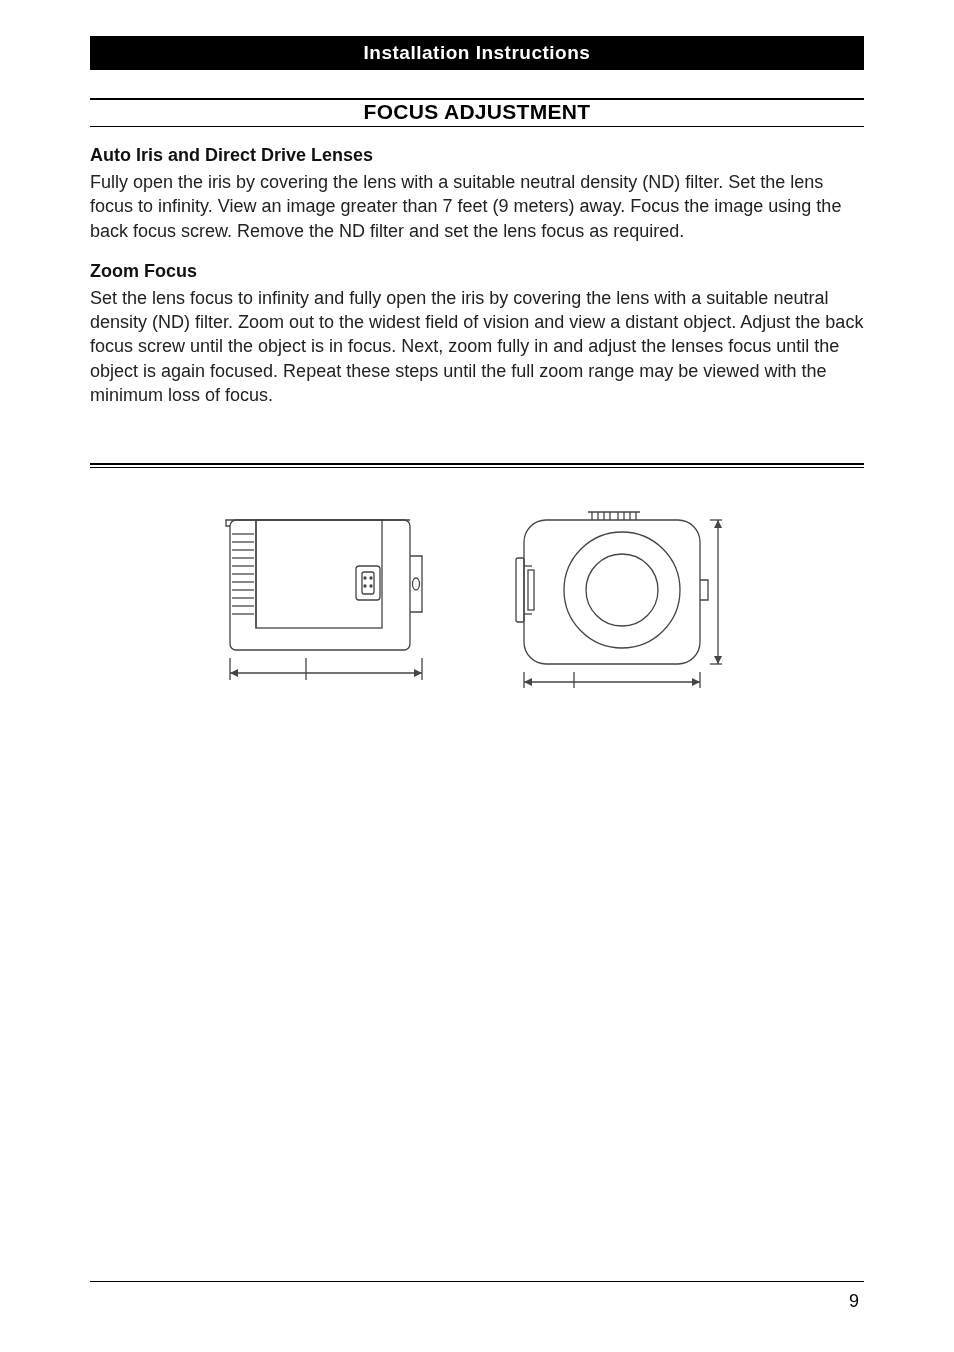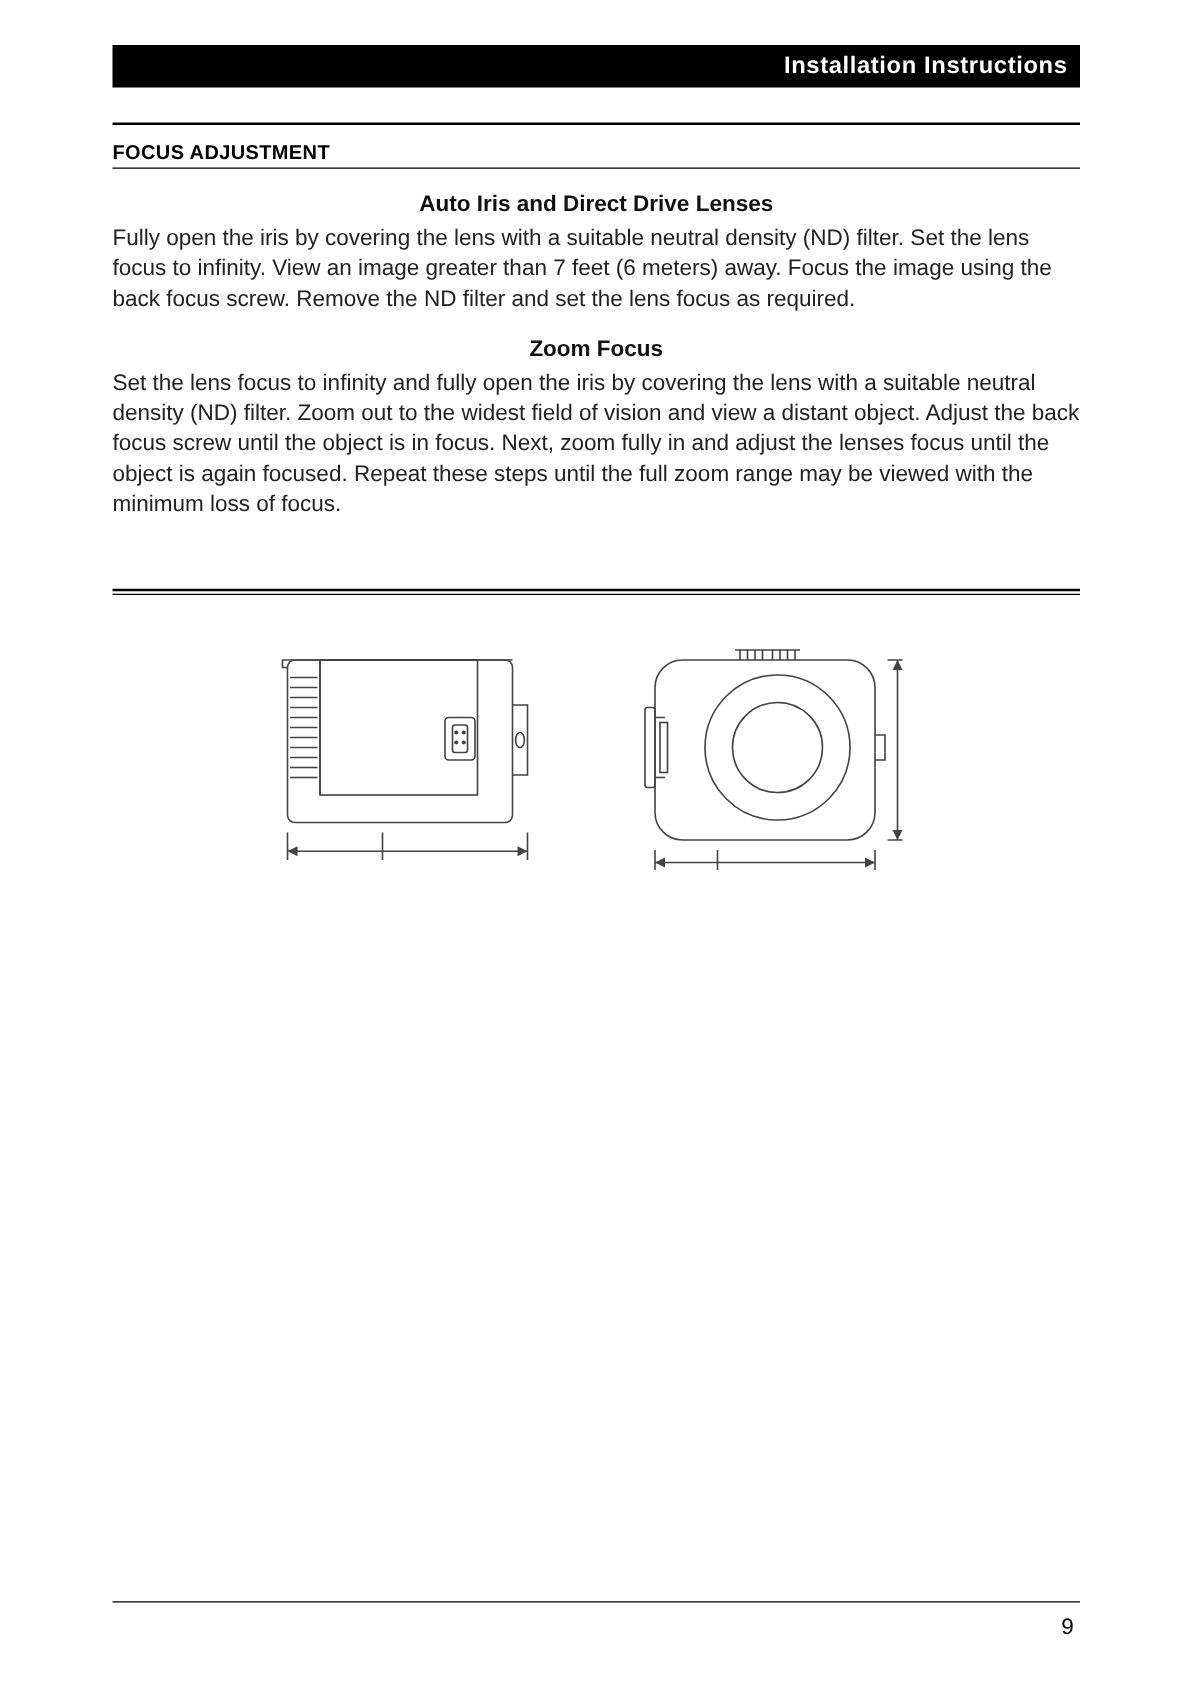--- a/index.html
+++ b/index.html
@@ -17,46 +17,45 @@
     .page {
       padding: 36px 90px 40px 90px;
       height: 100%;
       position: relative;
     }
     .header-bar {
       background: #000;
       color: #fff;
       font-weight: bold;
       font-size: 19px;
-      text-align: right;
+      text-align: center;
       padding: 6px 10px 6px 10px;
       letter-spacing: 0.5px;
     }
     .section-rule-top {
       border-top: 2px solid #000;
       margin-top: 28px;
     }
     .section-rule-bottom {
       border-top: 1px solid #000;
       margin-top: 2px;
     }
     .section-title {
       font-weight: bold;
-      font-size: 16px;
-      text-align: left;
-      padding: 14px 0 0 0;
+      font-size: 21px;
+      text-align: center;
+      padding: 0 0 0 0;
       letter-spacing: 0.3px;
     }
     .sub-heading {
       font-weight: bold;
       font-size: 18px;
       margin-top: 18px;
       margin-bottom: 4px;
       color: #111;
-      text-align: center;
     }
     .body-text {
       font-size: 18px;
       line-height: 1.35;
       color: #222;
     }
     .diagrams-row {
       display: flex;
       justify-content: center;
       gap: 70px;
@@ -86,21 +85,21 @@
 <div class="page">
   <div class="header-bar">
     <span>Installation  Instructions</span>
   </div>
 
   <div class="section-rule-top"></div>
   <div class="section-title">FOCUS ADJUSTMENT</div>
   <div class="section-rule-bottom"></div>
 
   <div class="sub-heading">Auto Iris and Direct Drive Lenses</div>
-  <div class="body-text">Fully open the iris by covering the lens with a suitable neutral density (ND) filter. Set the lens focus to infinity. View an image greater than 7 feet (6 meters) away. Focus the image using the back focus screw. Remove the ND filter and set the lens focus as required.</div>
+  <div class="body-text">Fully open the iris by covering the lens with a suitable neutral density (ND) filter. Set the lens focus to infinity. View an image greater than 7 feet (9 meters) away. Focus the image using the back focus screw. Remove the ND filter and set the lens focus as required.</div>
 
   <div class="sub-heading">Zoom  Focus</div>
   <div class="body-text">Set the lens focus to infinity and fully open the iris by covering the lens with a suitable neutral density (ND) filter. Zoom out to the widest field of vision and view a distant object. Adjust the back focus screw until the object is in focus. Next, zoom fully in and adjust the lenses focus until the object is again focused. Repeat these steps until the full zoom range may be viewed with the minimum loss of focus.</div>
 
   <div style="height:28px"></div>
   <div class="section-rule-top"></div>
   <div class="section-rule-bottom"></div>
 
   <div class="diagrams-row">
 

